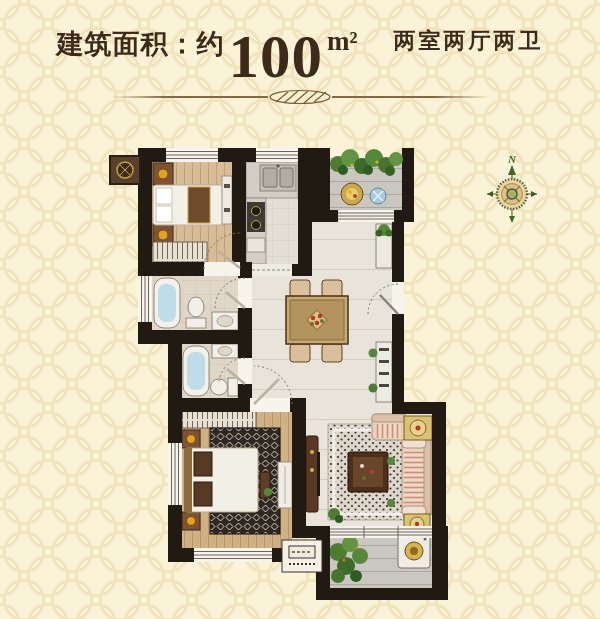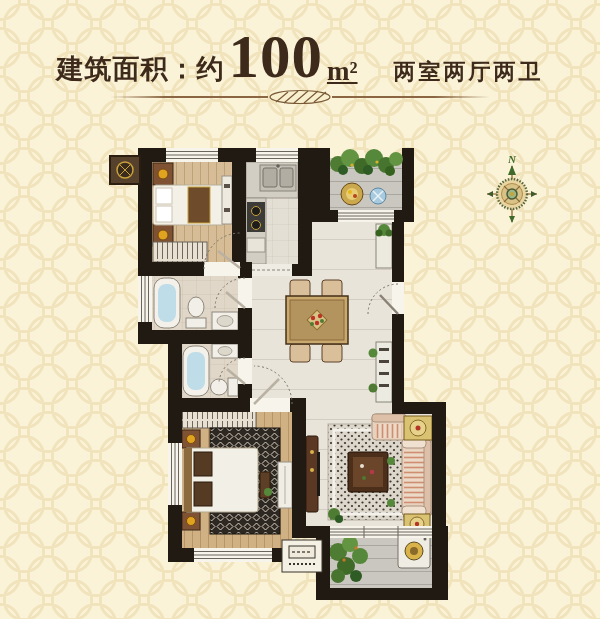--- a/index.html
+++ b/index.html
@@ -6,24 +6,24 @@
   .page{position:relative;width:600px;height:619px;overflow:hidden;
     background-color:#faf3d8;
     background-image:
       radial-gradient(circle, rgba(240,224,180,0) 18px, #f1e3bc 18.5px, #f1e3bc 21px, rgba(240,224,180,0) 21.5px),
       radial-gradient(circle, rgba(240,224,180,0) 18px, #f1e3bc 18.5px, #f1e3bc 21px, rgba(240,224,180,0) 21.5px);
     background-size:48px 48px;
     background-position:0 0,24px 24px;
     font-family:"Liberation Sans",sans-serif;}
   .plan-svg{position:absolute;left:0;top:0;z-index:1;}
   .title-row{position:absolute;top:26px;left:0;width:100%;display:flex;justify-content:center;
-    align-items:flex-end;color:#3e2a1b;font-weight:bold;z-index:2;white-space:nowrap;}
+    align-items:flex-start;color:#3e2a1b;font-weight:bold;z-index:2;white-space:nowrap;}
   .t-cn{font-size:27px;letter-spacing:1px;}
   .t-num{font-family:"Liberation Serif",serif;font-size:61px;line-height:1;margin:0 4px;letter-spacing:1px;}
-  .t-unit{font-family:"Liberation Serif",serif;font-size:27px;text-decoration:underline;}
+  .t-unit{font-family:"Liberation Serif",serif;font-size:27px;}
   .t-spec{font-size:22px;margin-left:36px;letter-spacing:3px;}
   .divider{position:absolute;top:88px;left:110px;width:380px;height:18px;display:flex;align-items:center;z-index:2;}
   .div-line{flex:1;height:2px;}
   .div-line.l{background:linear-gradient(to right, rgba(138,102,66,0), #8a6642 35%, #8a6642);}
   .div-line.r{background:linear-gradient(to left, rgba(138,102,66,0), #8a6642 35%, #8a6642);}
   .compass-wrap{position:absolute;left:486px;top:152px;z-index:2;}
   .wm{position:absolute;right:16px;bottom:14px;text-align:center;z-index:3;}
   .wm-name{font-size:43px;font-weight:bold;color:#df2b20;opacity:.8;letter-spacing:1px;line-height:1.05;}
   .wm-url{font-family:"Liberation Serif",serif;font-size:21px;color:#8f897e;opacity:.92;letter-spacing:4px;margin-top:1px;}
 </style>

